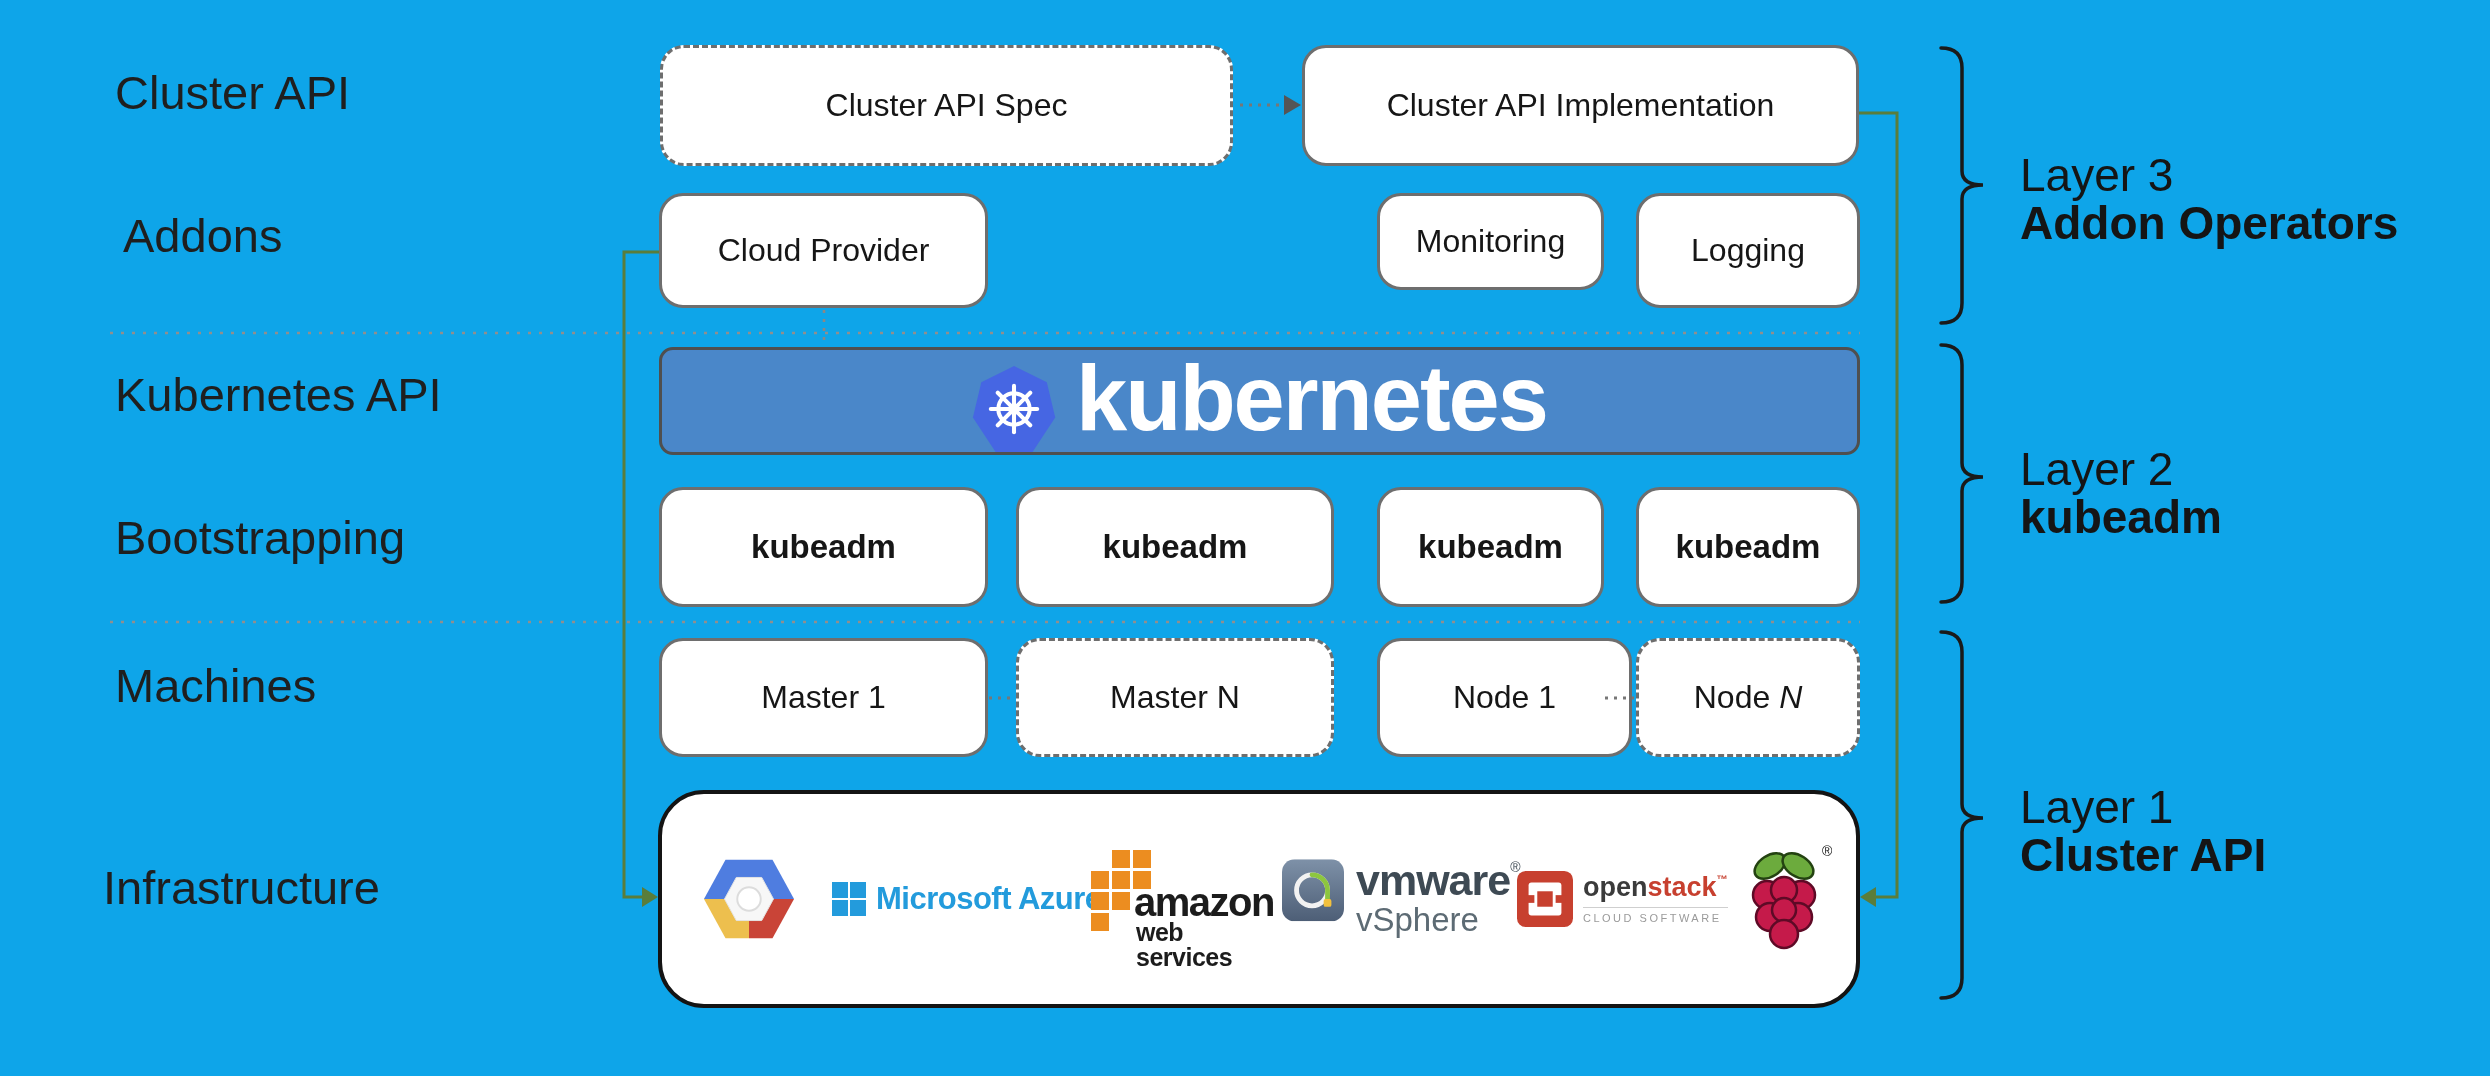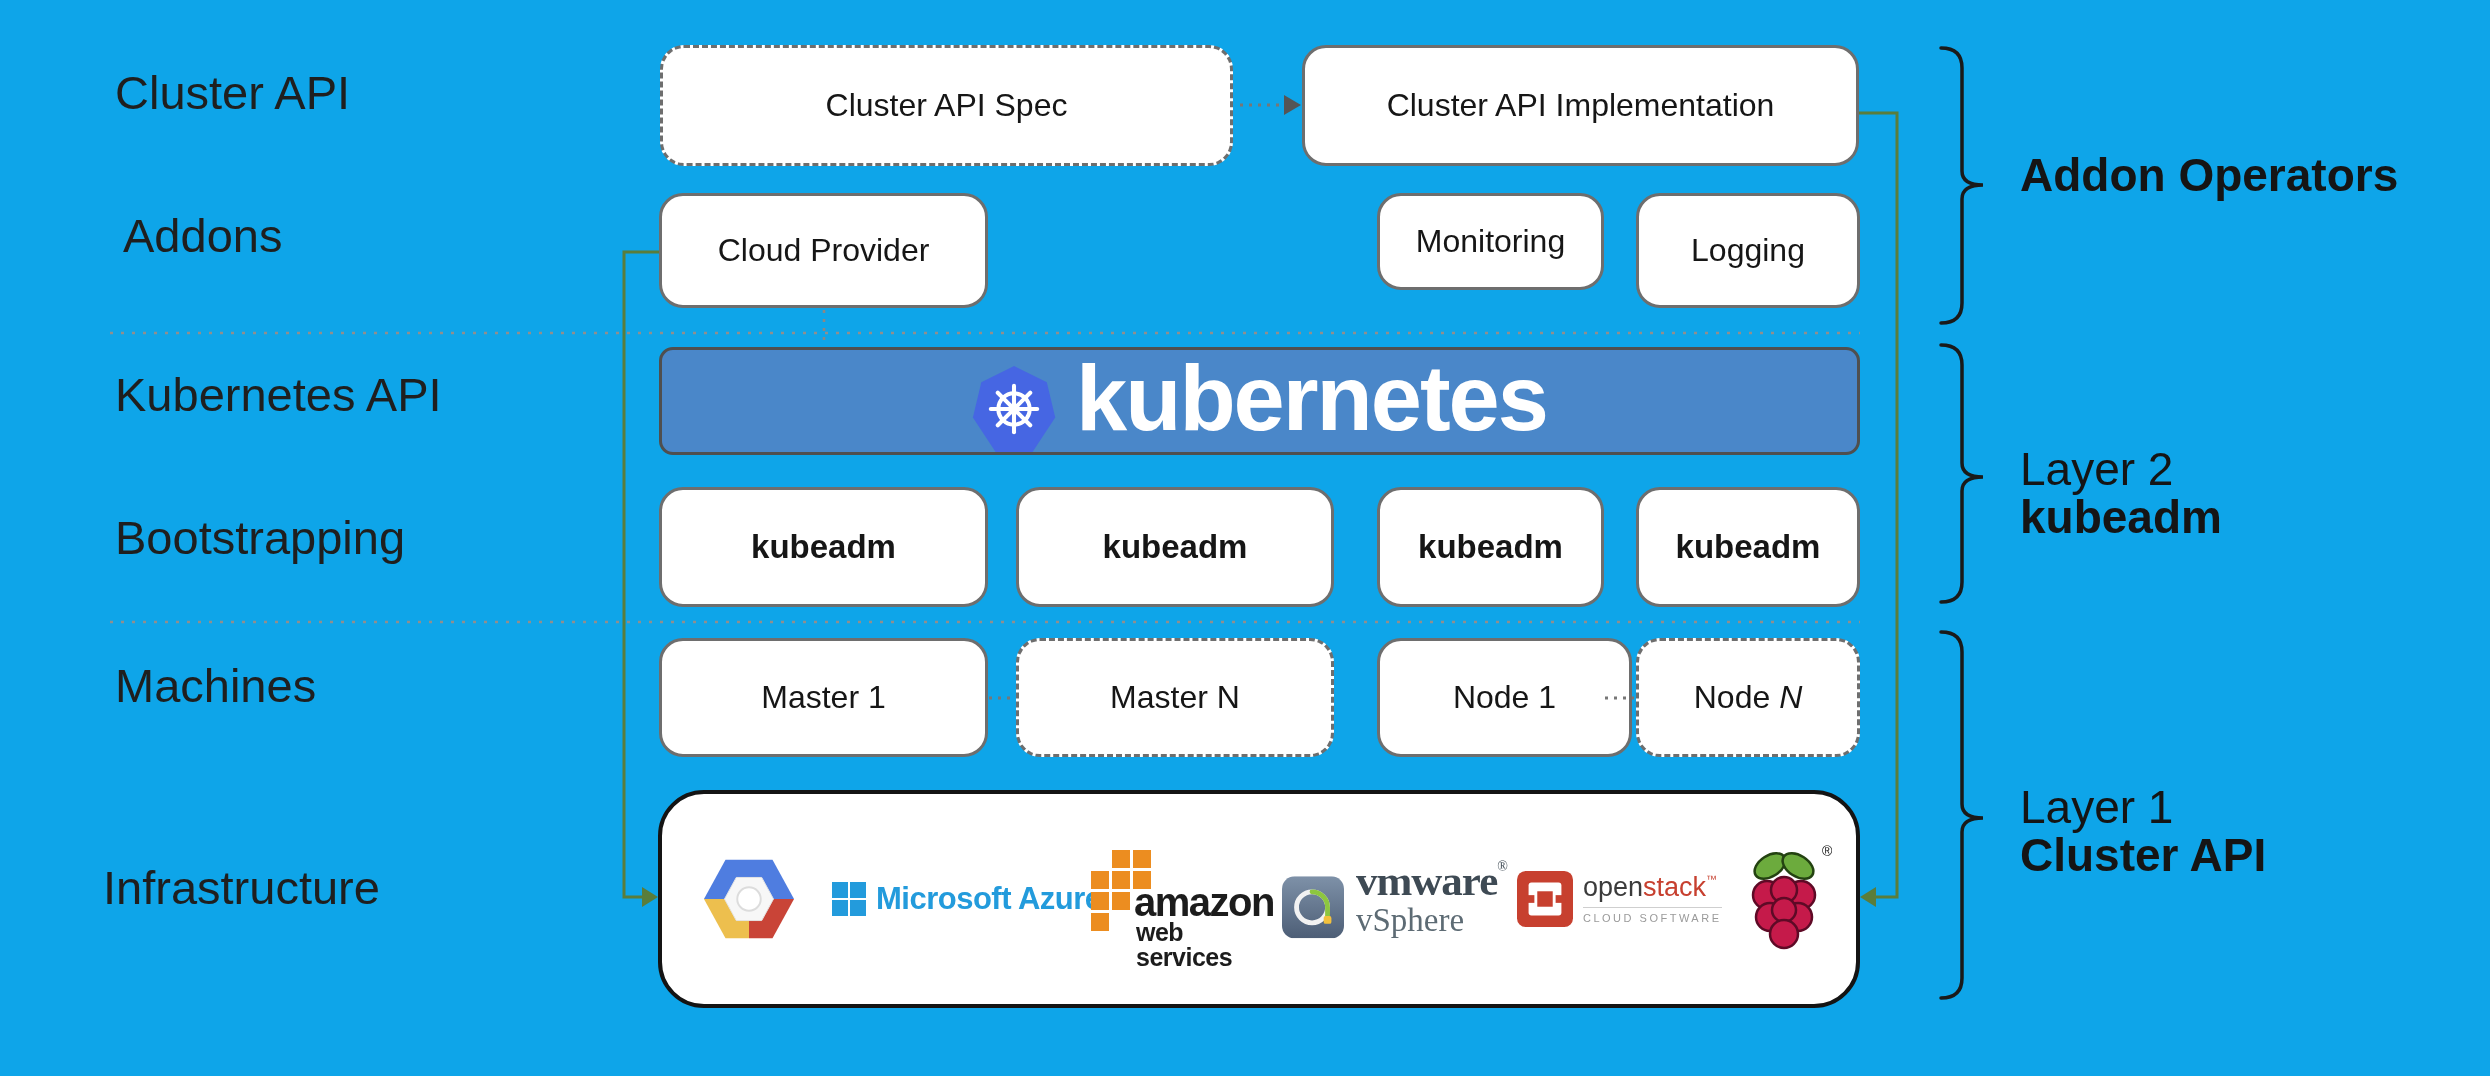--- a/index.html
+++ b/index.html
@@ -27,27 +27,27 @@
   .layer{position:absolute;left:2020px;font-size:46px;color:#151515;line-height:48px;white-space:nowrap;}
   .layer .l2{font-weight:700;}
   .azure-row{display:flex;align-items:center;gap:10px;}
   .azure-text{font-size:31px;font-weight:600;letter-spacing:-0.5px;color:var(--azure-blue,#239bdc);}
   .aws-wrap{position:relative;width:172px;height:98px;}
   .aws-cubes{position:absolute;left:0;top:0;}
   .aws-line1{position:absolute;left:44px;top:32px;font-size:40px;font-weight:700;
              letter-spacing:-1.5px;color:#1c1c1c;line-height:1;}
   .aws-line2{position:absolute;left:46px;top:70px;font-size:25px;font-weight:700;
              letter-spacing:-0.5px;color:#1c1c1c;line-height:1;}
-  .vm-wrap{display:flex;align-items:flex-end;gap:12px;font-family:Liberation Serif, serif;}
+  .vm-wrap{display:flex;align-items:flex-start;gap:12px;}
   .vm-text .n{font-size:43px;font-weight:700;color:var(--vmware-slate,#3e4a54);
               letter-spacing:-1px;line-height:1;}
   .vm-text .r{font-size:14px;vertical-align:top;color:#3e4a54;}
   .vm-text .p{font-size:33px;color:#5d6b74;line-height:1.1;}
   .os-wrap{display:flex;align-items:center;gap:10px;}
-  .os-text .t1{font-size:27px;font-weight:400;line-height:1;color:#3b3b3b;}
+  .os-text .t1{font-size:27px;font-weight:700;line-height:1;color:#3b3b3b;}
   .os-text .t1 .red{color:var(--openstack-red,#c7402f);}
   .os-text .tm{font-size:11px;vertical-align:top;color:#c7402f;}
   .os-sub{font-size:11px;letter-spacing:2.5px;color:#9a9a9a;margin-top:6px;
           border-top:1px solid #cfcfcf;padding-top:4px;}
   svg{display:block;}
 </style>
 </head>
 <body>
 
 <div id="canvas">
@@ -206,20 +206,21 @@
           <circle cx="30" cy="77" r="14"></circle>
           <circle cx="58" cy="77" r="14"></circle>
           <circle cx="44" cy="70" r="12"></circle>
           <circle cx="44" cy="94" r="14"></circle>
         </g>
       </svg>
     </div>
   </div>
 
   <div class="layer" style="top:151px">
+    <div class="l1">Layer 3</div>
     <div class="l2">Addon Operators</div>
   </div>
   <div class="layer" style="top:445px">
     <div class="l1">Layer 2</div>
     <div class="l2">kubeadm</div>
   </div>
   <div class="layer" style="top:783px">
     <div class="l1">Layer 1</div>
     <div class="l2">Cluster API</div>
   </div>

